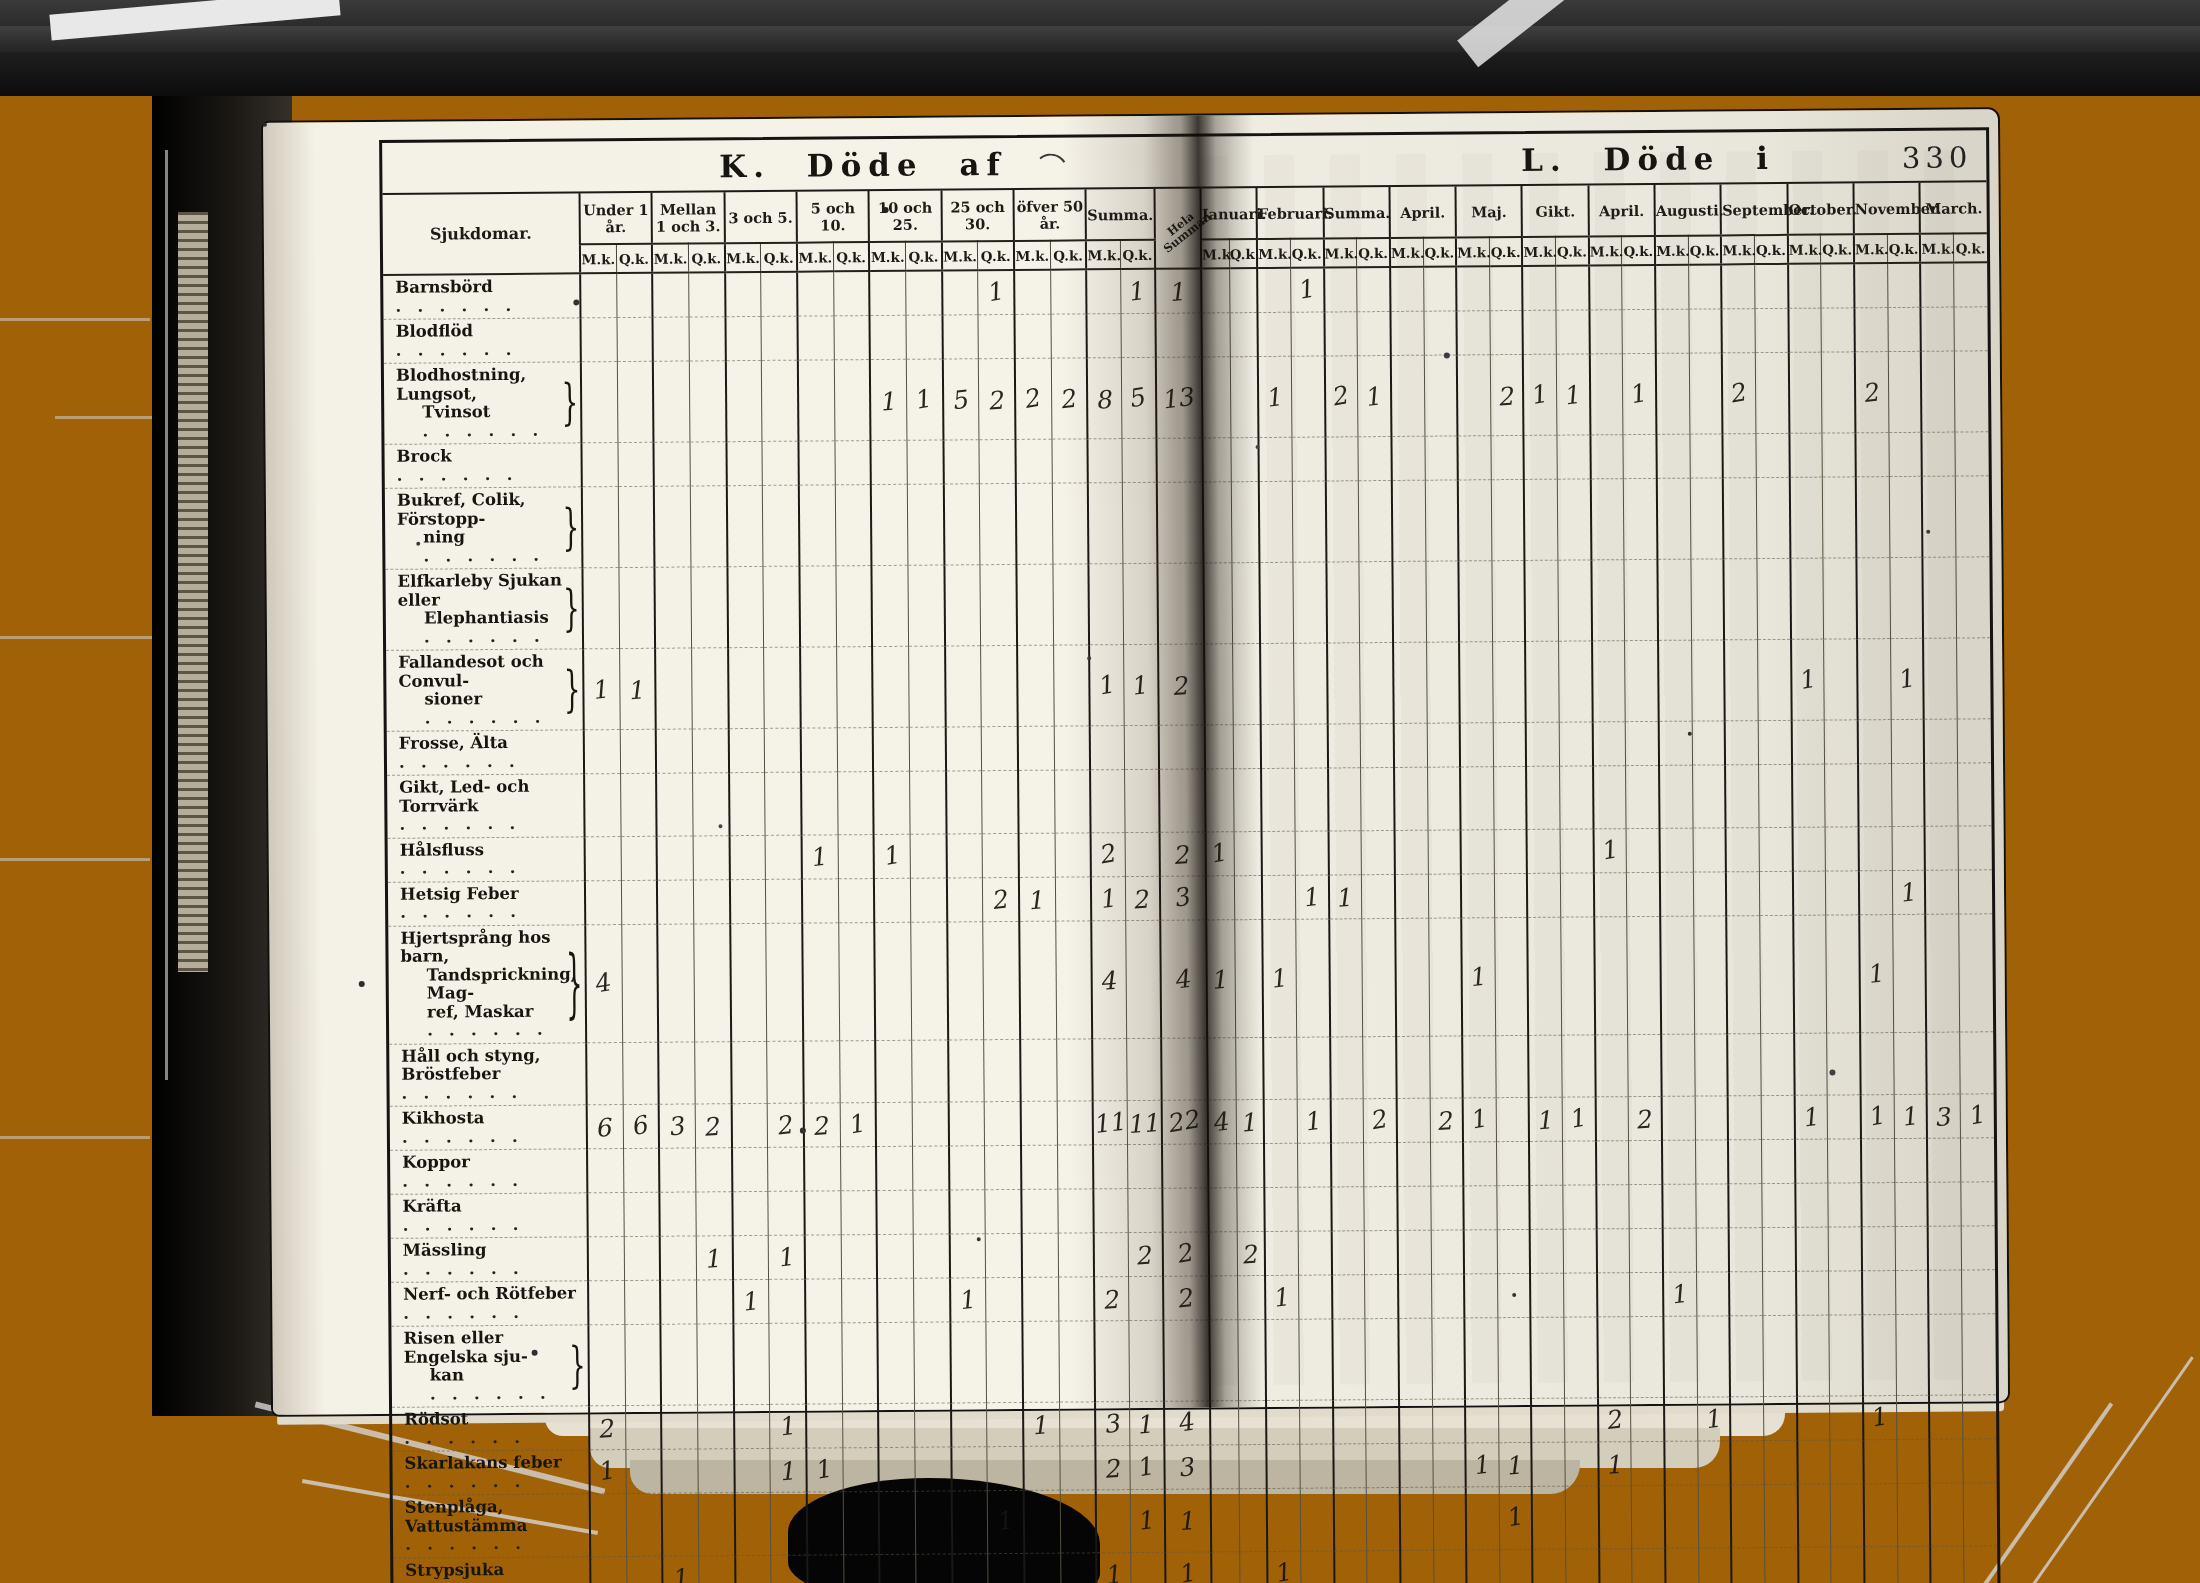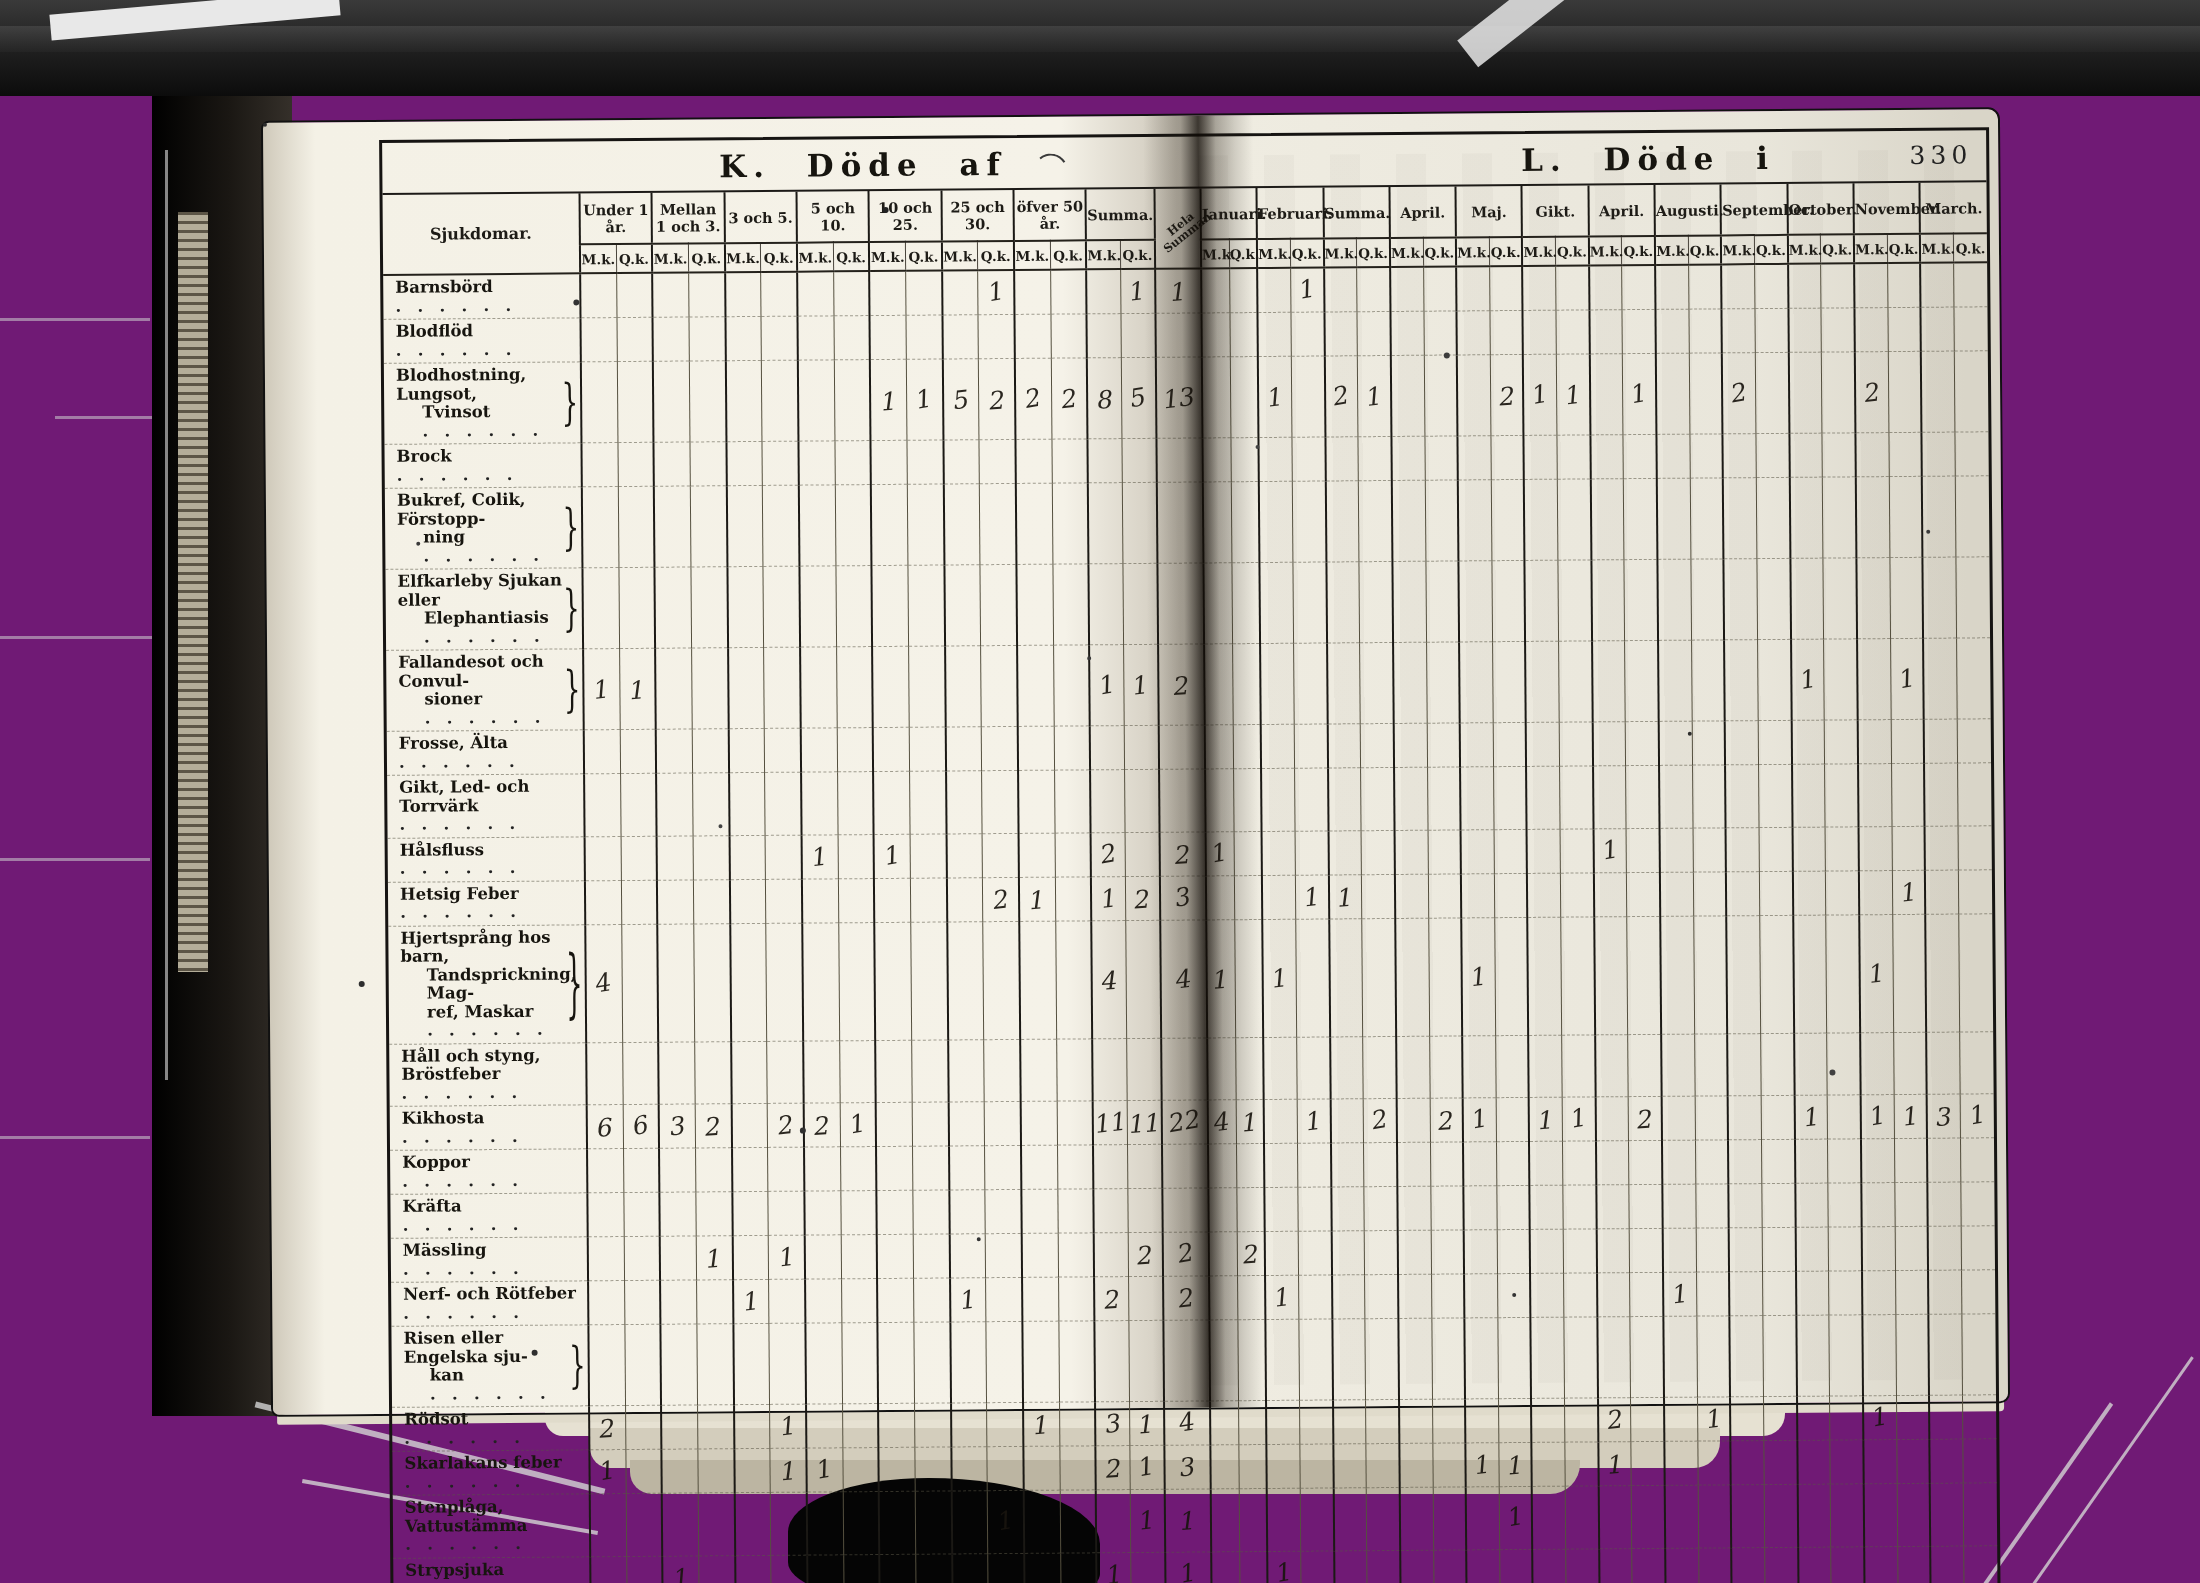--- a/index.html
+++ b/index.html
@@ -1,17 +1,17 @@
 <!DOCTYPE html>
 <html><head>
 <meta charset="utf-8">
 <style>
   html,body{margin:0;padding:0;background:#000;}
   #canvas{position:relative;width:2200px;height:1583px;overflow:hidden;
-    background:#701a75;font-family:"DejaVu Serif",serif;}
+    background:#a16207;font-family:"DejaVu Serif",serif;}
   
   .top-band{position:absolute;left:0;top:0;width:2200px;height:96px;
     background:linear-gradient(180deg,#3a3a3a 0%,#222 45%,#0c0c0c 100%);}
   .top-band2{position:absolute;left:0;top:26px;width:2200px;height:26px;
     background:linear-gradient(180deg,#555,#2a2a2a);opacity:.5;}
   .slash{position:absolute;background:#e8e8e8;}
   .hstreak{position:absolute;height:3px;background:#cdcdcd;opacity:.55;}
   
   .left-strip{position:absolute;left:152px;top:96px;width:140px;height:1320px;
     background:linear-gradient(90deg,#000 0%,#1a1713 55%,#35302a 100%);}
@@ -39,21 +39,21 @@
   .specks{position:absolute;left:0;top:0;width:4px;height:4px;border-radius:50%;background:#2b2b2b;z-index:7;
     box-shadow:310px 180px 0 1px #333,150px 420px 0 0 #3a3a3a,620px 90px 0 1px #222,
     450px 705px 0 0 #444,90px 860px 0 1px #2e2e2e,705px 1120px 0 0 #333,1180px 240px 0 1px #3c3c3c,
     1420px 620px 0 0 #2d2d2d,1560px 960px 0 1px #404040,1240px 1180px 0 0 #333,990px 330px 0 0 #444,
     260px 1230px 0 1px #2f2f2f,1660px 420px 0 0 #3b3b3b,820px 540px 0 0 #383838,530px 1010px 0 1px #303030;}
   
   .sheet{position:absolute;left:116px;top:18px;width:1604px;border:3px solid #161412;z-index:2;}
   .titles{position:relative;height:50px;border-bottom:2px solid #1c1a17;}
   .ktitle{position:absolute;left:21%;top:8px;font-weight:bold;font-size:31px;letter-spacing:7px;word-spacing:18px;color:#17150f;}
   .ltitle{position:absolute;left:71%;top:8px;font-weight:bold;font-size:31px;letter-spacing:7px;word-spacing:18px;color:#17150f;}
-  .pageno{position:absolute;right:14px;top:10px;font-size:25px;letter-spacing:5px;color:#222;}
+  .pageno{position:absolute;right:14px;top:10px;font-size:29px;letter-spacing:5px;color:#222;}
   .squiggle{position:absolute;left:40.5%;top:16px;width:34px;height:22px;border:2px solid #3a3a3a;border-color:#3a3a3a transparent transparent transparent;border-radius:60% 60% 0 0/100% 100% 0 0;transform:rotate(9deg);}
   table{border-collapse:collapse;table-layout:fixed;width:100%;}
   th,td{padding:0;margin:0;overflow:visible;}
   thead th{font-size:14.5px;font-weight:bold;color:#1d1b16;vertical-align:middle;text-align:center;
     border-left:1px solid #4a453c;}
   thead tr.grp th{height:50px;border-bottom:2px solid #24211b;}
   thead tr.sub th{height:27px;border-bottom:2px solid #24211b;font-size:13.5px;}
   th.gline,td.gline{border-left:2.5px solid #1b1915 !important;}
   th.lab{border-left:none;font-size:16px;}
   th.hela-h{font-size:11.5px;line-height:11px;}

